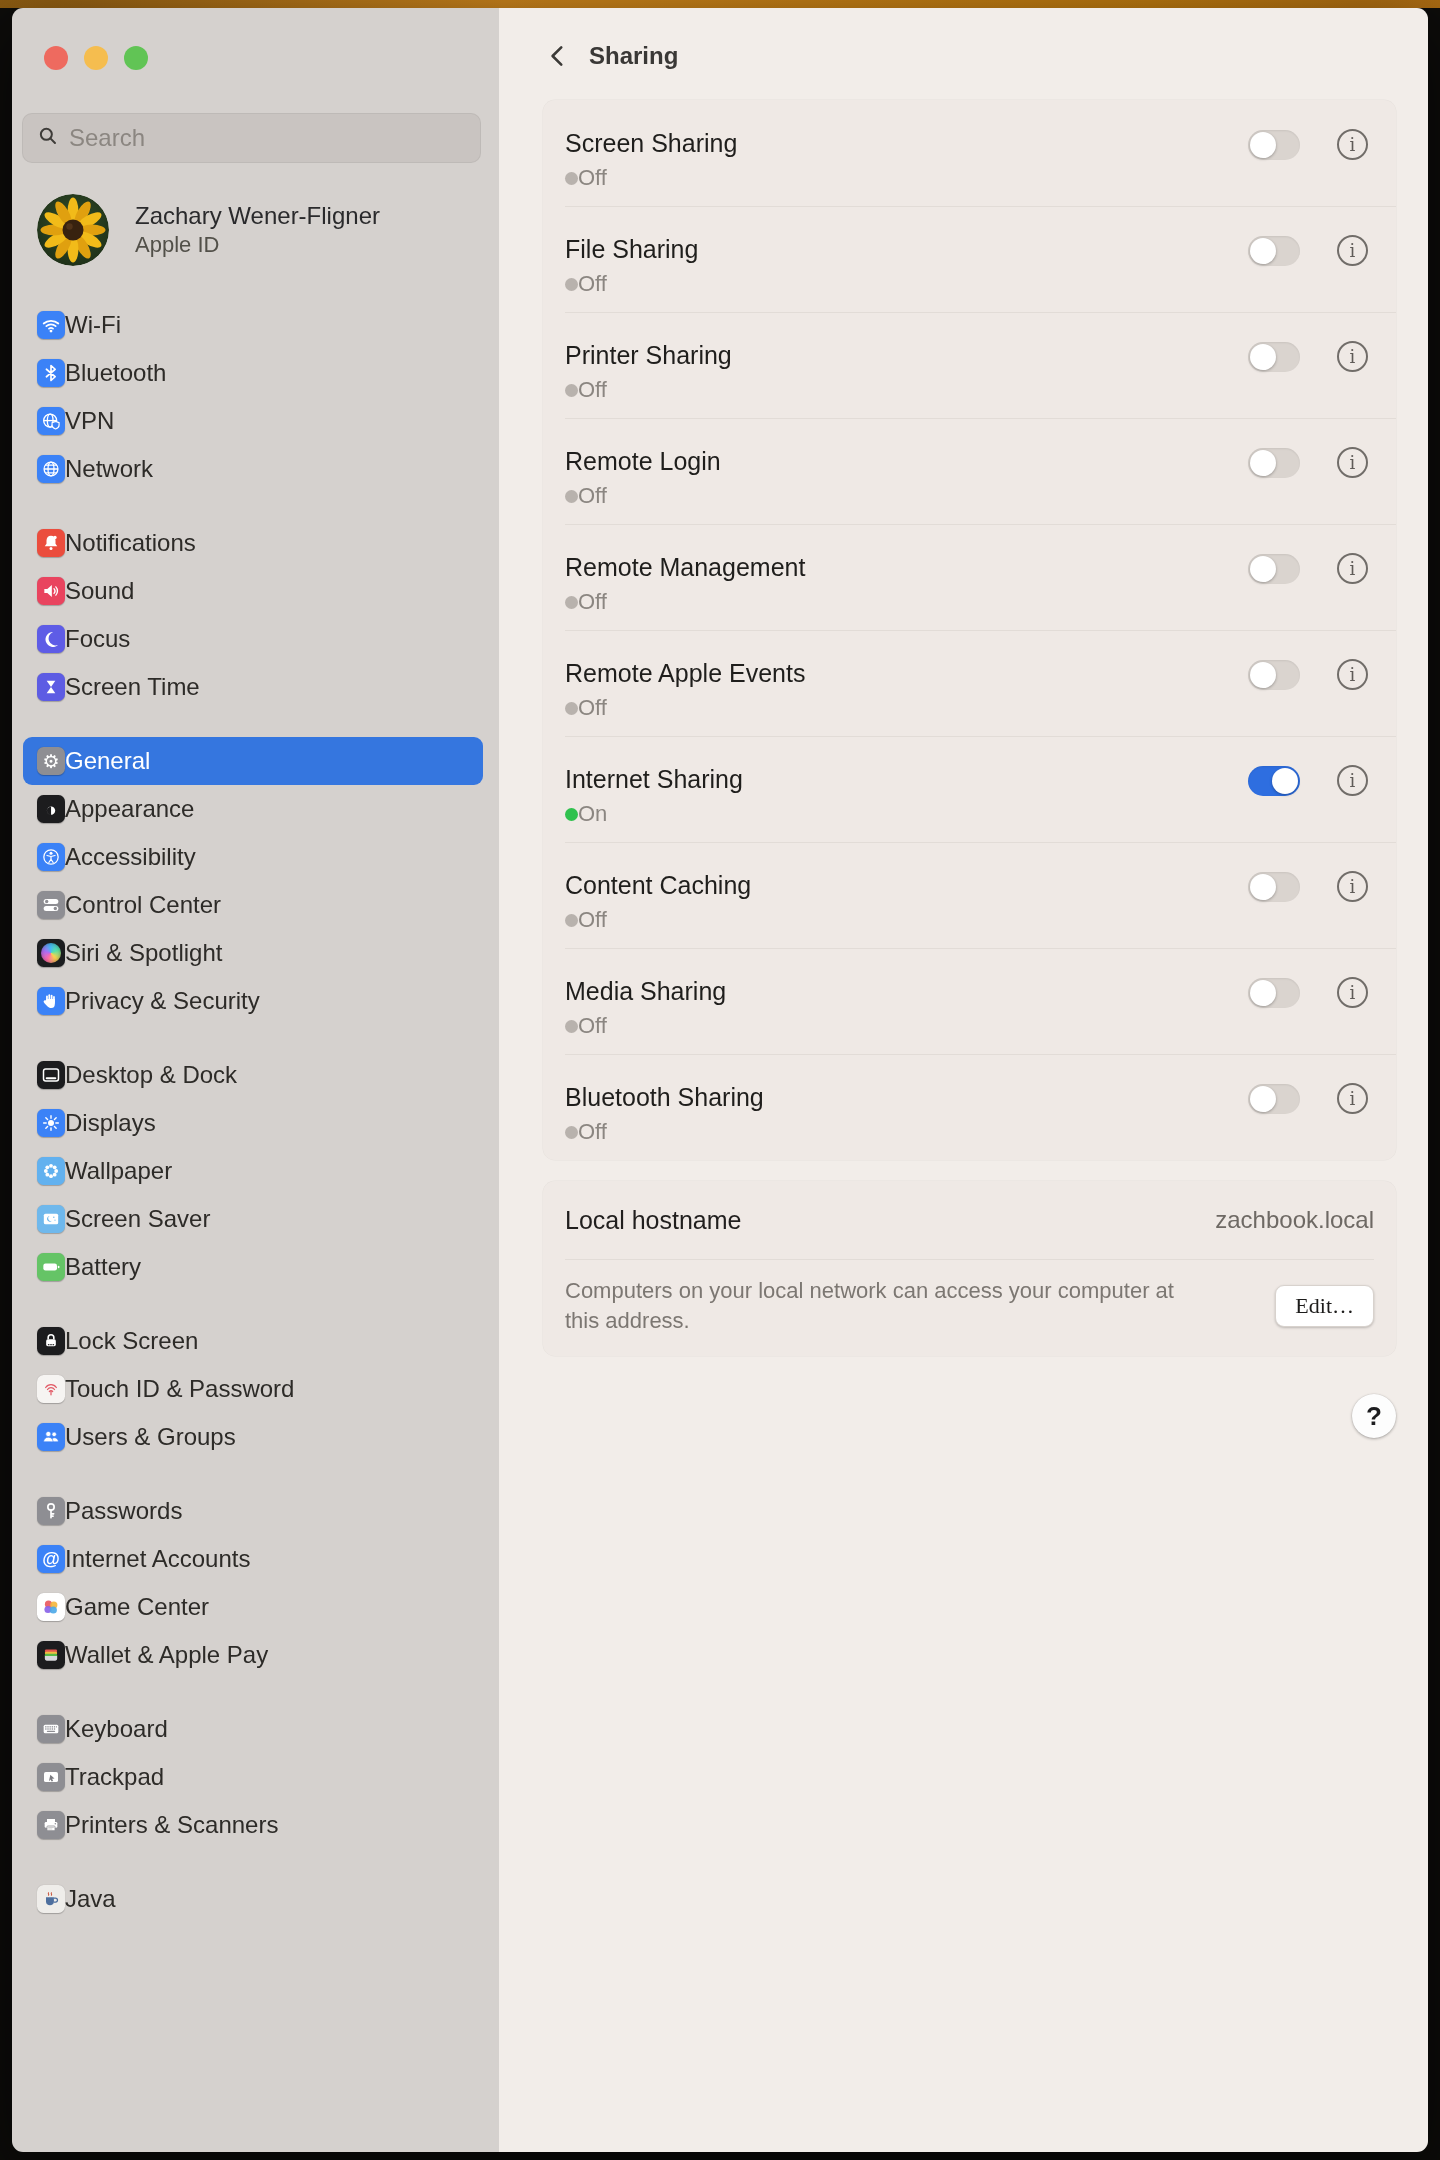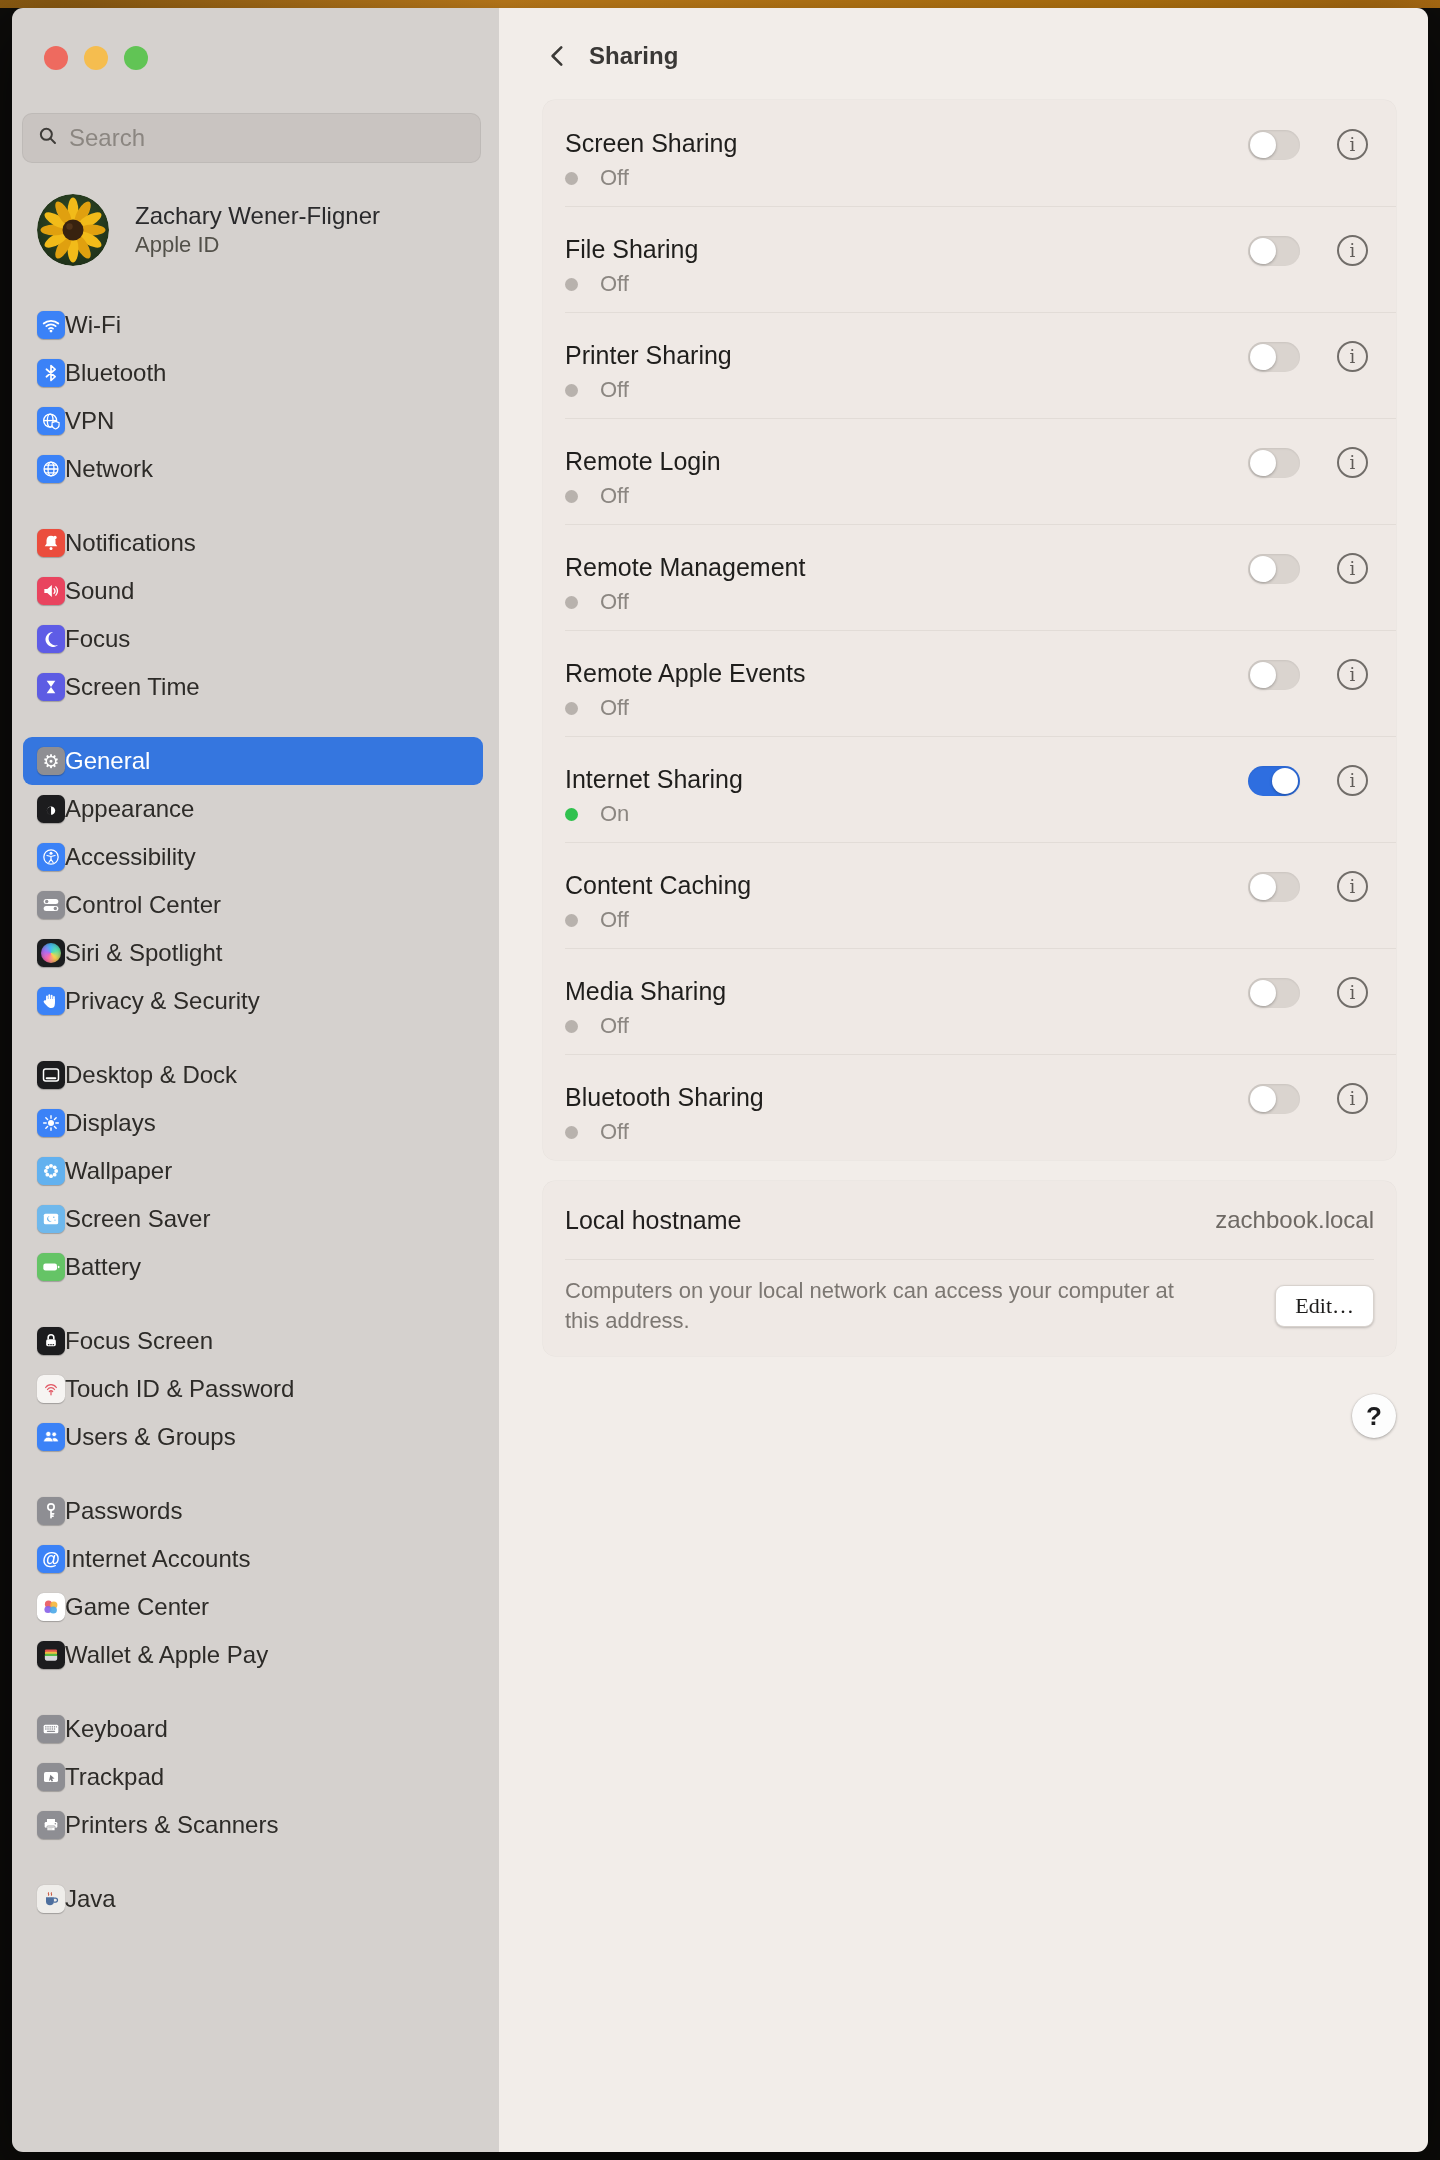--- a/index.html
+++ b/index.html
@@ -45,21 +45,21 @@
   .main { flex:1; background:#f2ede9; padding:0 32px 0 44px; display:flex; flex-direction:column; }
   .header { margin-top:30px; height:36px; display:flex; align-items:center; gap:16px; }
   .backbtn { width:30px; height:32px; display:flex; align-items:center; justify-content:center; cursor:default; }
   .ptitle { font-size:24px; font-weight:700; color:#3a3836; }
   .card { background:#efe9e5; border-radius:12px; box-shadow:0 0 0 0.5px rgba(0,0,0,.05); }
   #services { margin-top:26px; }
   .srow { height:106px; position:relative; display:flex; align-items:flex-start; padding:0 28px 0 22px; }
   .srow + .srow::before { content:""; position:absolute; top:0; left:22px; right:0; height:1px; background:#e2dcd7; }
   .sinfo { padding-top:28px; }
   .sname { font-size:25px; line-height:30px; font-weight:500; color:#1f1e1c; }
-  .sstatus { margin-top:7px; display:flex; align-items:center; gap:22px; }
+  .sstatus { margin-top:7px; display:flex; align-items:center; gap:0; }
   .dot { width:13px; height:13px; border-radius:50%; background:#b8b2ad; }
   .dot.on { background:#30c14e; }
   .sstext { font-size:22px; color:#8b8681; }
   .controls { margin-left:auto; display:flex; align-items:center; gap:37px; }
   .switch { margin-top:30px; width:52px; height:30px; border-radius:15px; background:#dad4cf;
     position:relative; box-shadow:inset 0 1px 2px rgba(0,0,0,.08); cursor:default; }
   .knob { position:absolute; top:2px; left:2px; width:26px; height:26px; border-radius:50%;
     background:#ffffff; box-shadow:0 1px 3px rgba(0,0,0,.3); }
   .switch.on { background:#2e6ee0; }
   .switch.on .knob { left:24px; }
@@ -357,21 +357,21 @@
                 <path d="M8.6 10V7.8a3.4 3.4 0 0 1 6.8 0V10" fill="none" stroke="#fff" stroke-width="1.9"></path>
                 <rect x="6.2" y="10" width="11.6" height="8.2" rx="2" fill="#fff"></rect>
                 <g fill="#1c1c1e">
                   <circle cx="9" cy="16.4" r=".8"></circle>
                   <circle cx="11" cy="16.4" r=".8"></circle>
                   <circle cx="13" cy="16.4" r=".8"></circle>
                   <circle cx="15" cy="16.4" r=".8"></circle>
                 </g>
               </svg>
             </span>
-            <span class="label">Focus Screen</span>
+            <span class="label">Lock Screen</span>
           </div>
           <div class="item">
             <span class="tile" style="background: rgb(246, 244, 242);">
               <svg viewBox="0 0 24 24">
                 <g fill="none" stroke="#e25c68" stroke-width="1.5" stroke-linecap="round">
                   <path d="M5.6 10.2a7.6 7.6 0 0 1 12.8 0"></path>
                   <path d="M7.8 12.6a5 5 0 0 1 8.4 0"></path>
                   <path d="M10 15a2.6 2.6 0 0 1 4 0"></path>
                   <path d="M12 14.6v4.4"></path>
                 </g>

